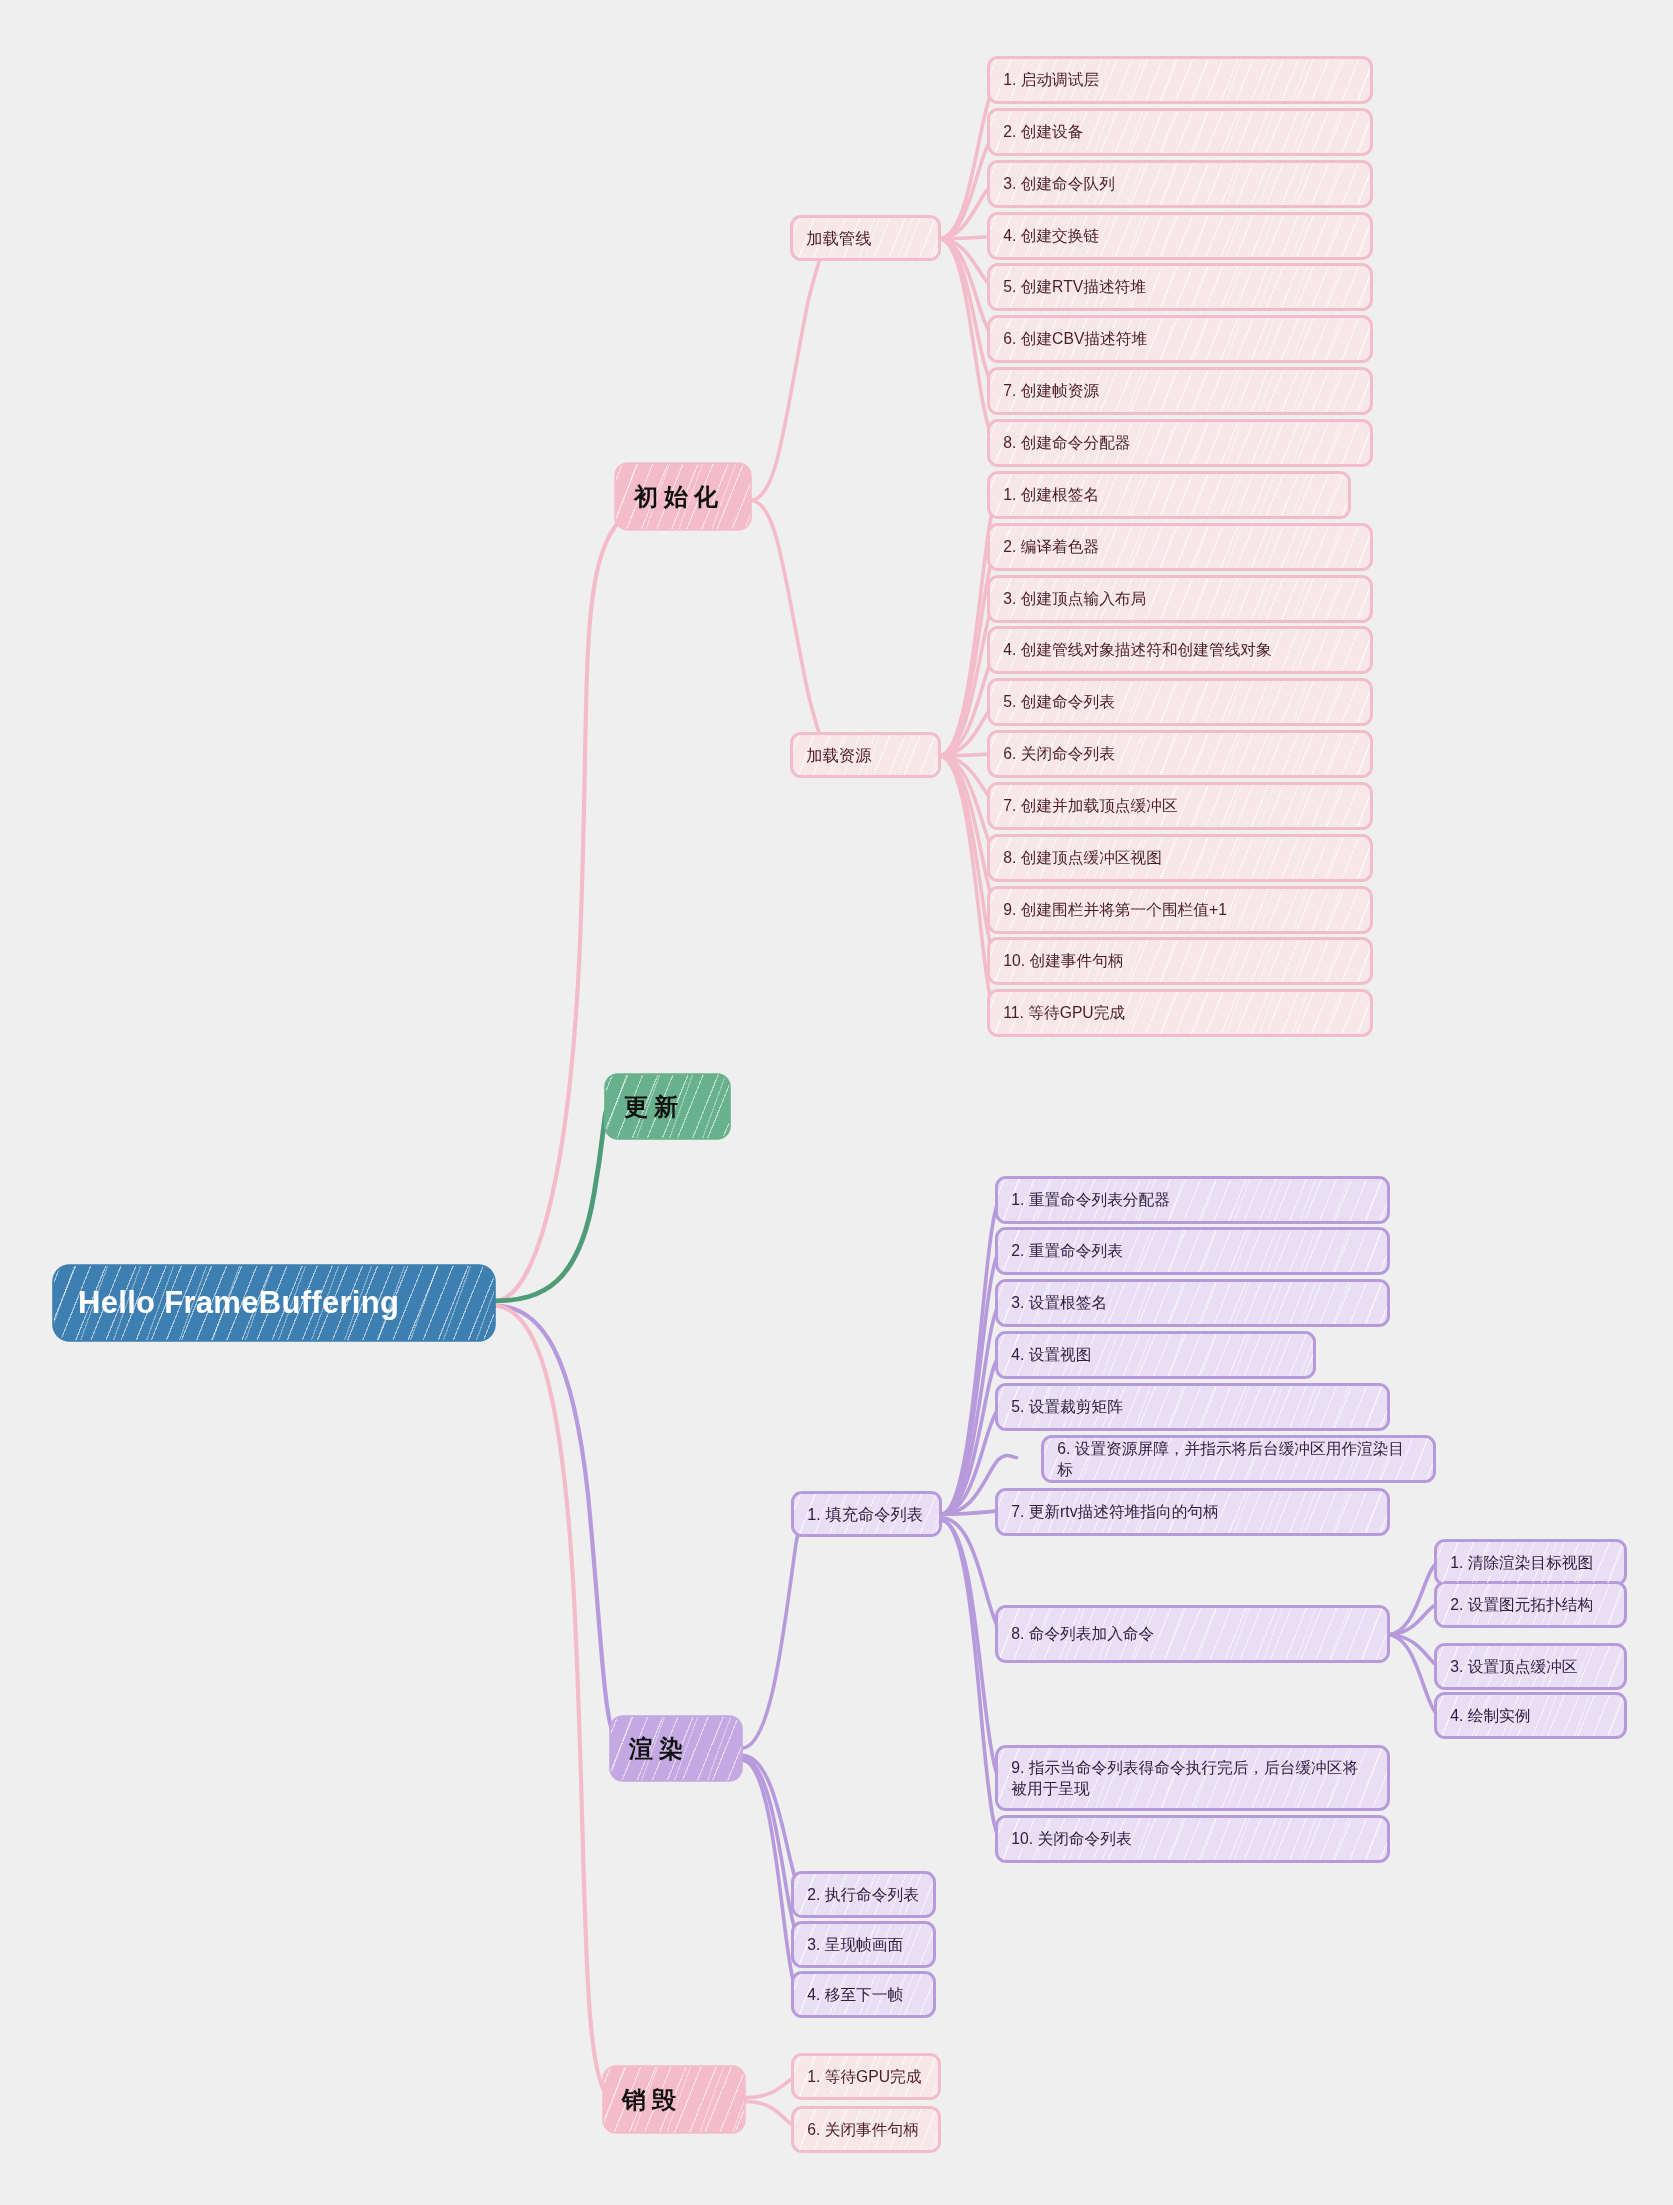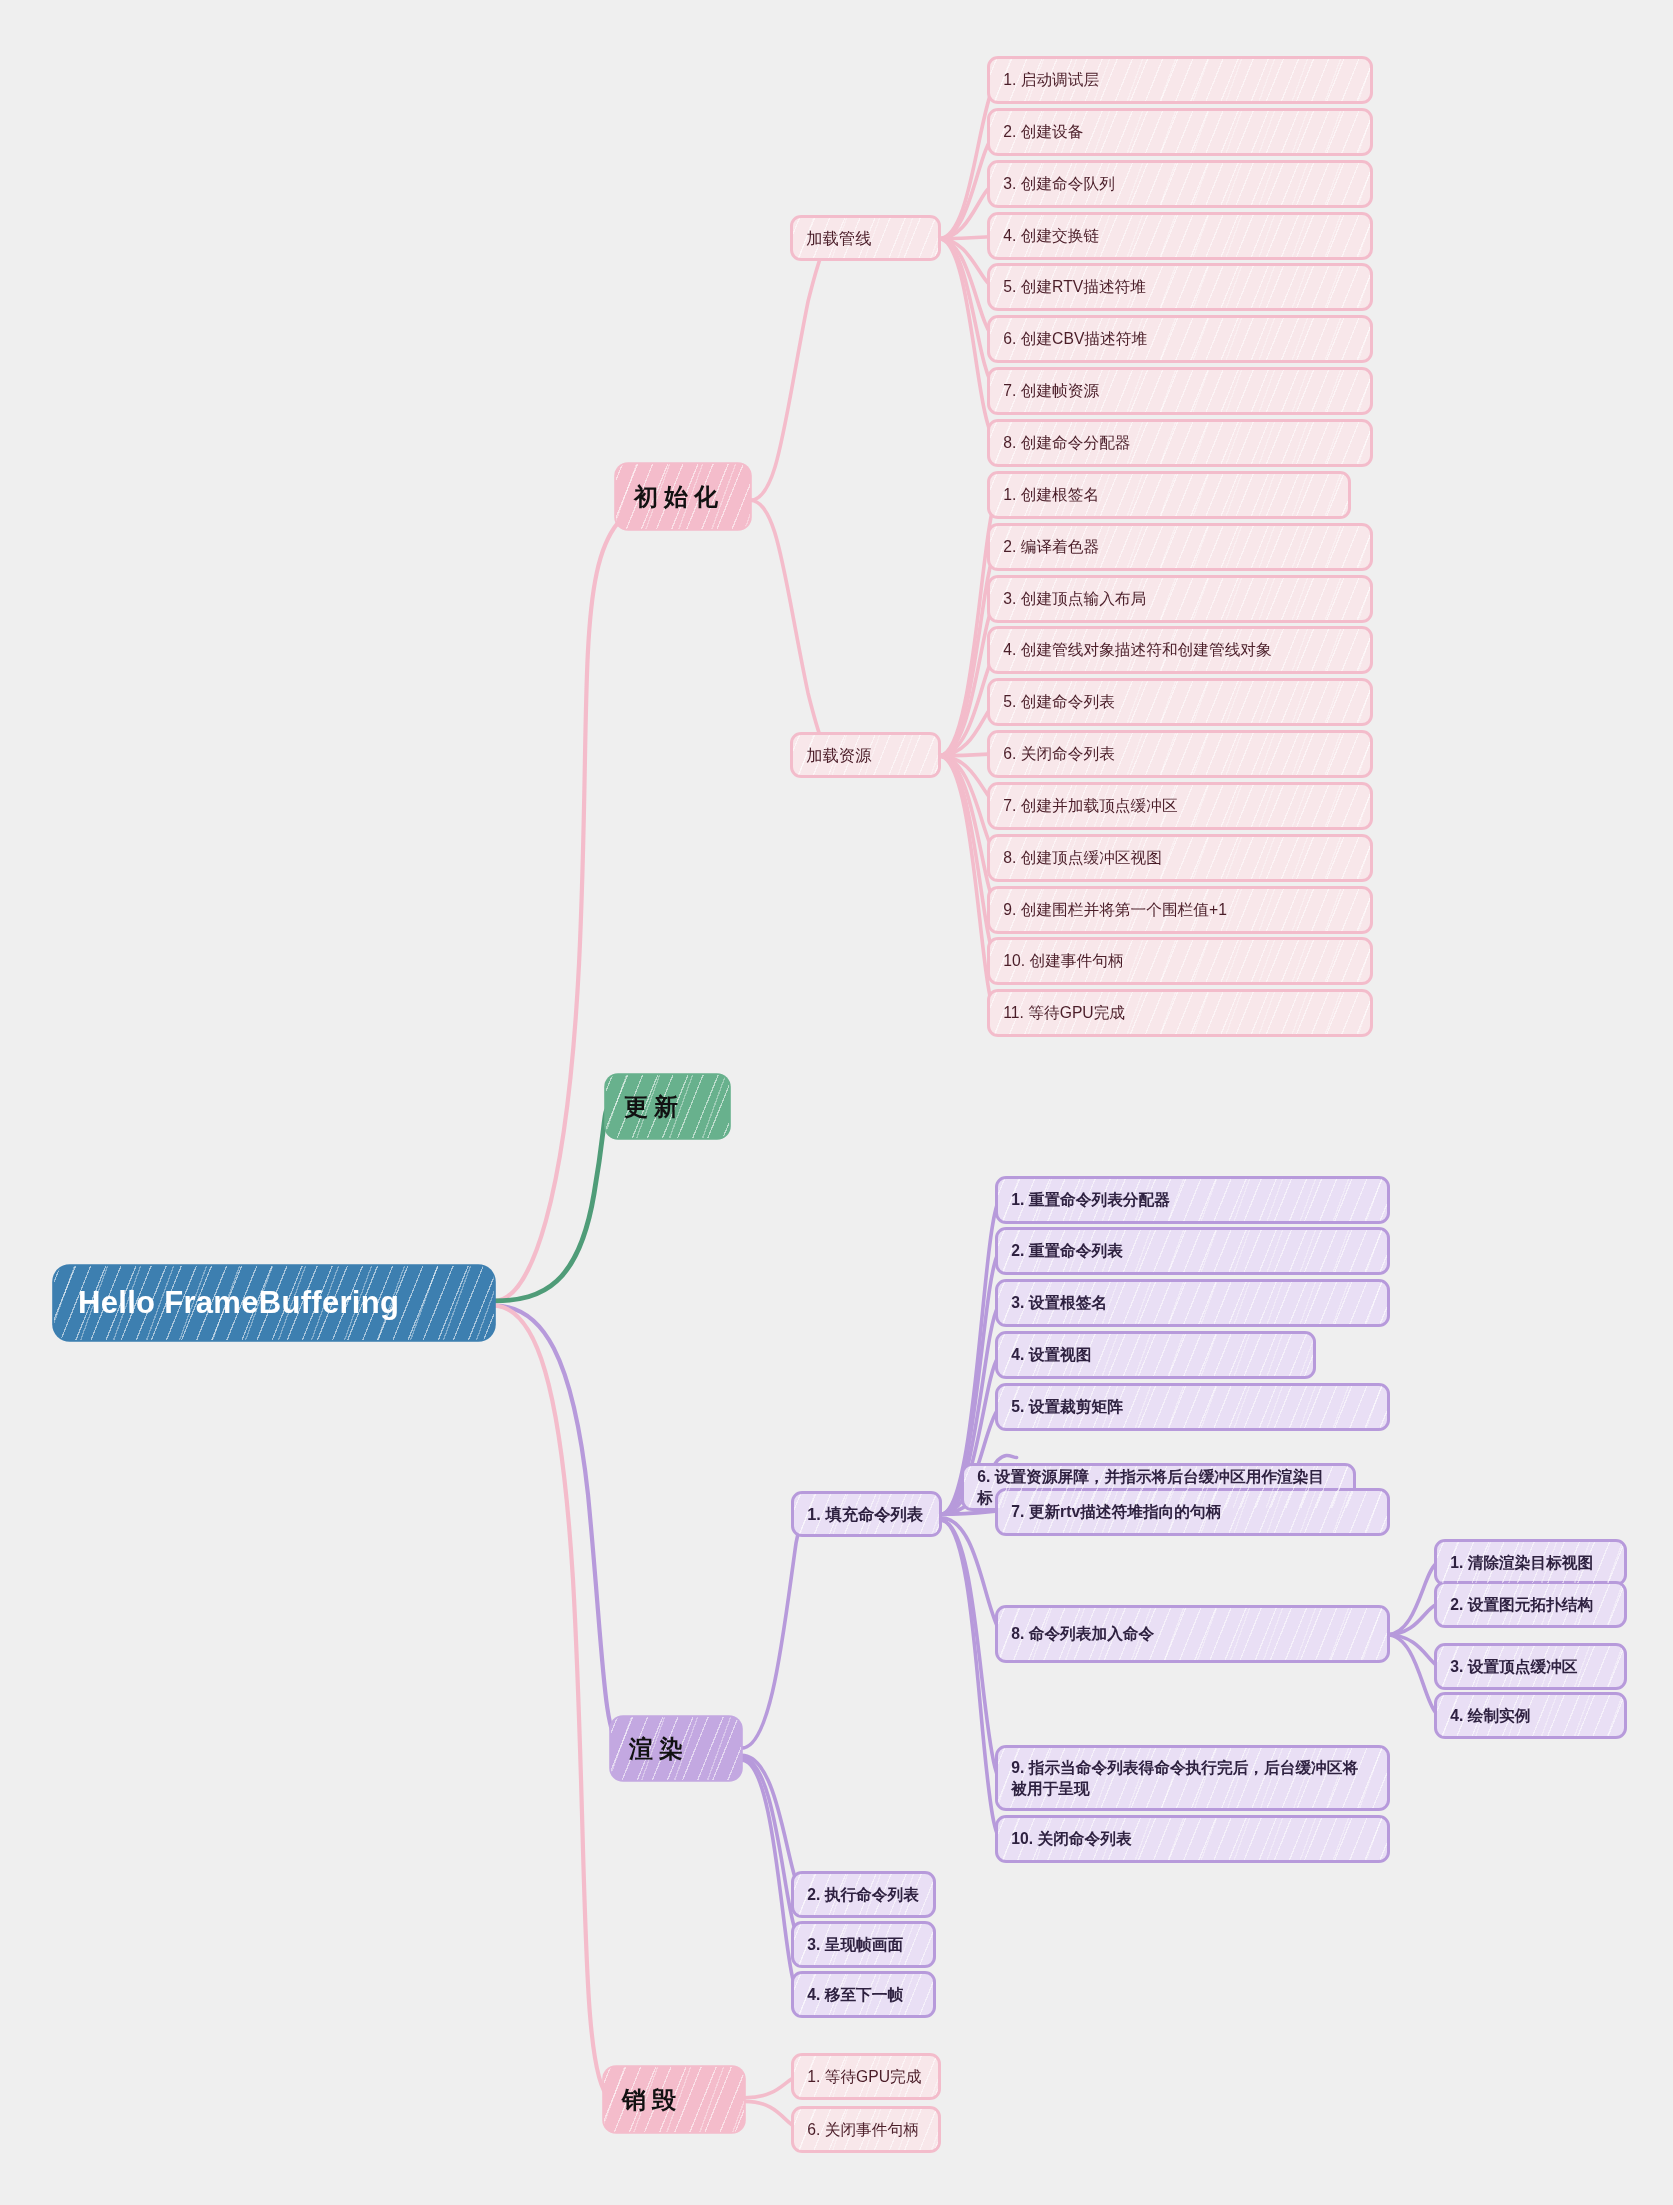--- a/index.html
+++ b/index.html
@@ -44,21 +44,21 @@
   .b1.pink{background:#f4bccb;color:#f4bccb;}
   .b1.green{background:#68b18d;color:#68b18d;}
   .b1.purple{background:#c3a8e1;color:#c3a8e1;}
 
   
   .leaf{border-radius:11px;border-style:solid;border-width:3px;}
   .leaf .txt{font-size:15.7px;line-height:1.35;padding:0 13.3px;}
   .leaf.pk{background:#f8e7ea;border-color:#f3bccb;}
   .leaf.pk .txt{color:#4a1d28;}
   .leaf.pp{background:#e9dff5;border-color:#b79adb;}
-  .leaf.pp .txt{color:#2e2140;font-weight:bold;}
+  .leaf.pp .txt{color:#2e2140;}
 
   .leaf.sub{border-width:3px;}
   .leaf.sub .txt{font-size:16.3px;}
 </style>
 </head>
 <body>
 
 <div id="stage">
 
   <svg class="links" viewBox="0 0 2776 3658">
@@ -226,21 +226,21 @@
     </div>
   <div class="node leaf pp" style="left:995px;top:1279px;width:395px;height:48px;">
     <span class="txt">3. 设置根签名</span>
     </div>
   <div class="node leaf pp" style="left:995px;top:1331px;width:321px;height:48px;">
     <span class="txt">4. 设置视图</span>
     </div>
   <div class="node leaf pp" style="left:995px;top:1383px;width:395px;height:48px;">
     <span class="txt">5. 设置裁剪矩阵</span>
     </div>
-  <div class="node leaf pp" style="left:961px;top:1435px;width:395px;height:48px;margin-top:28px;">
+  <div class="node leaf pp" style="left:1041px;top:1435px;width:395px;height:48px;">
     <span class="txt">6. 设置资源屏障，并指示将后台缓冲区用作渲染目标</span>
     </div>
   <div class="node leaf pp" style="left:995px;top:1488px;width:395px;height:48px;">
     <span class="txt">7. 更新rtv描述符堆指向的句柄</span>
     </div>
 
   <div class="node leaf pp" style="left:1434px;top:1539px;width:193px;height:47px;">
     <span class="txt">1. 清除渲染目标视图</span>
     </div>
   <div class="node leaf pp" style="left:1434px;top:1581px;width:193px;height:47px;">

